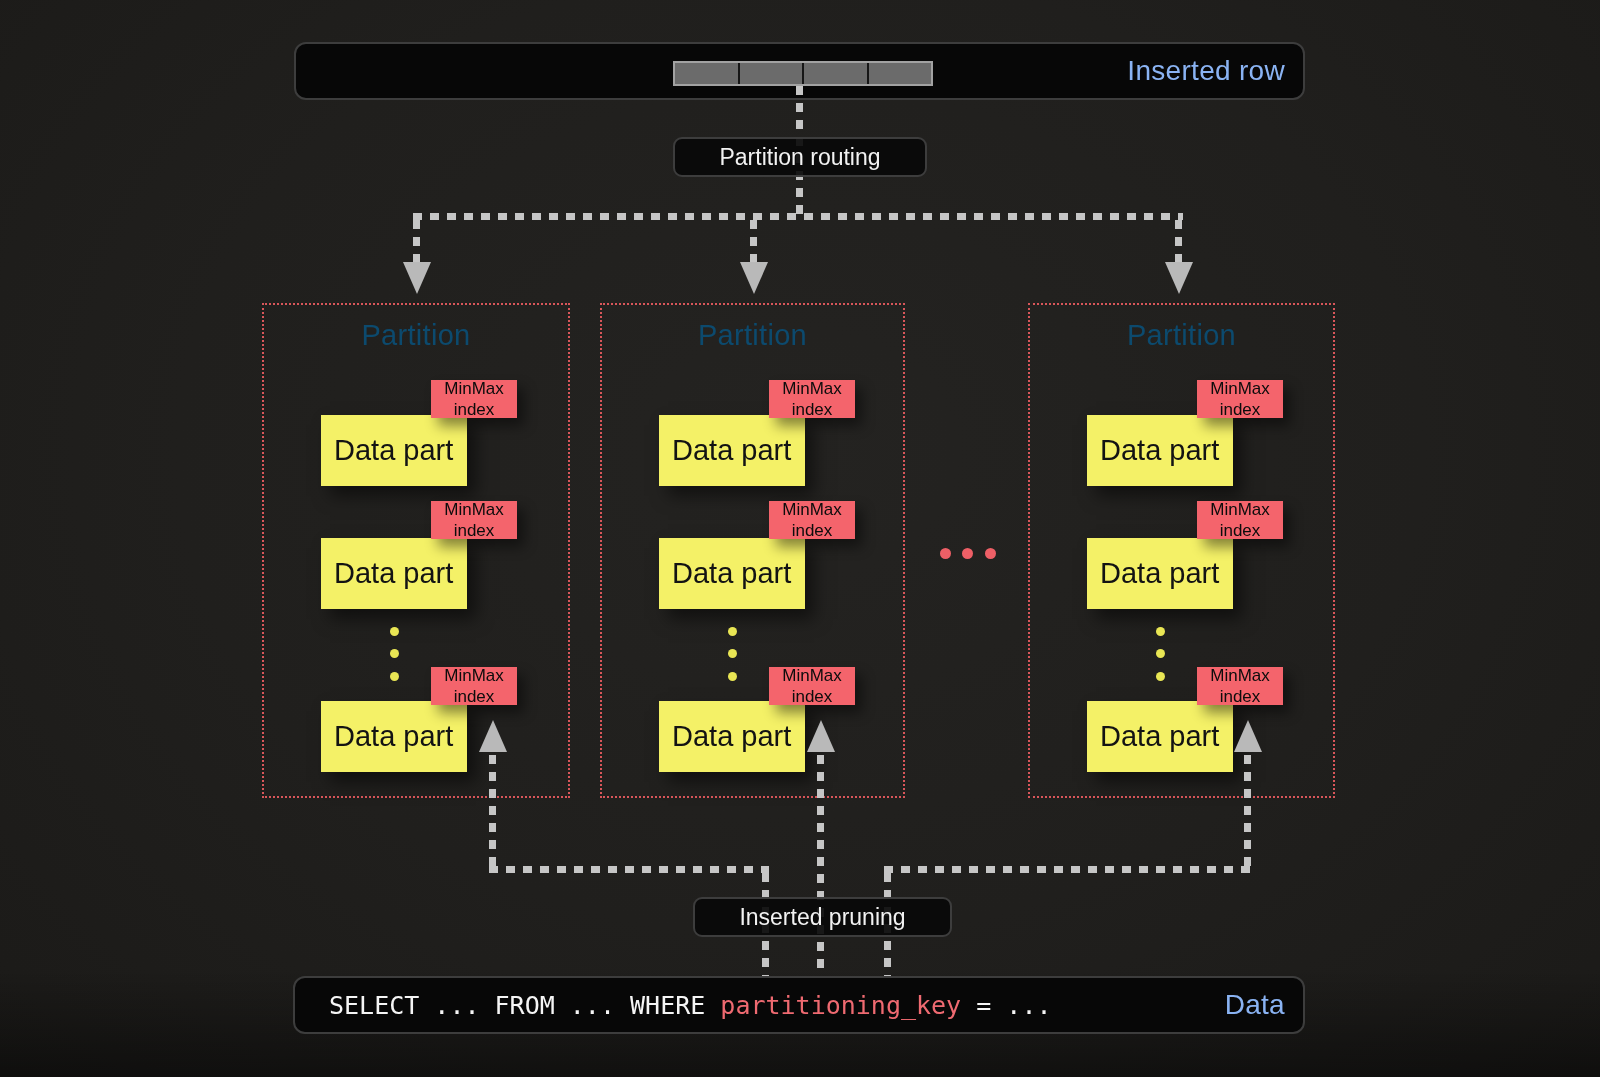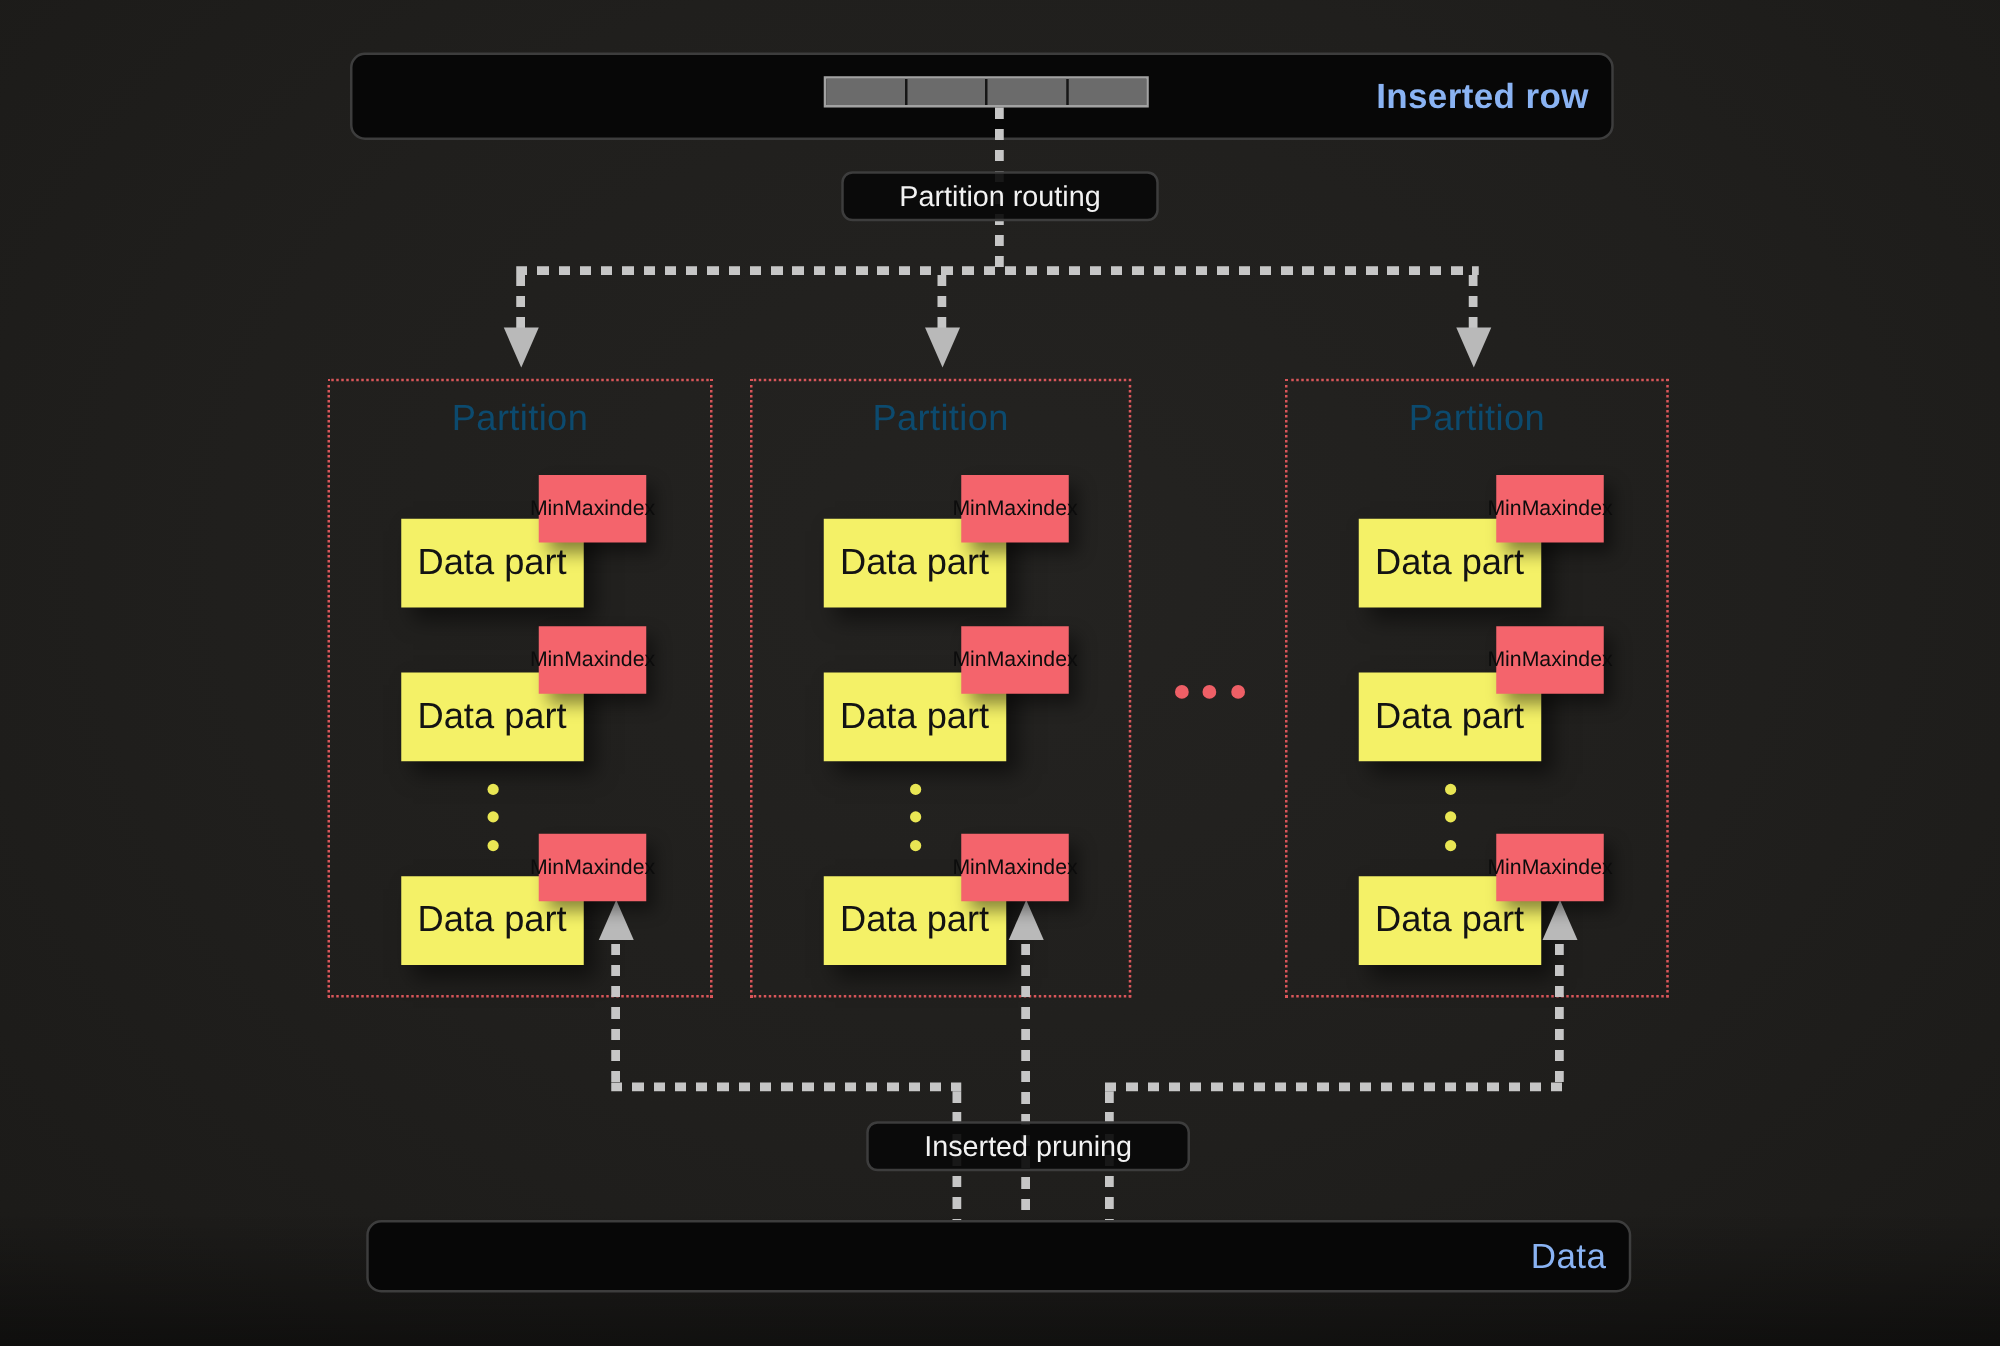--- a/index.html
+++ b/index.html
@@ -64,40 +64,40 @@
     position:absolute;top:14px;left:0;right:0;text-align:center;
     color:#0c4a6e;font-size:29px;letter-spacing:.3px;
   }
   .datapart{
     position:absolute;left:57px;width:146px;height:71px;background:#f4f167;
     display:flex;align-items:center;box-sizing:border-box;padding-left:13px;
     color:#131313;font-size:29px;
     box-shadow:9px 10px 16px rgba(0,0,0,.5);
   }
   .minmax{
-    position:absolute;left:167px;width:86px;height:54px;background:#f4646c;
-    display:flex;flex-direction:row;align-items:center;justify-content:center;
+    position:absolute;left:167px;width:86px;height:38px;background:#f4646c;
+    display:flex;flex-direction:column;align-items:center;justify-content:center;
     color:#0c0c0c;font-size:17px;line-height:1.25;z-index:3;
     box-shadow:7px 8px 13px rgba(0,0,0,.45);
   }
   .ydot{position:absolute;width:9px;height:9px;border-radius:50%;background:#e9e654;left:126px;}
   .rdot{position:absolute;width:11px;height:11px;border-radius:50%;background:#ee5f66;top:548px;}
 
   
   .sql{
     font-family:"DejaVu Sans Mono","Liberation Mono",monospace;
     font-size:25px;white-space:pre;color:#f5f5f5;
   }
   .sql .hl{color:#ef6a71;}
   .spacer{flex:1;}
 </style>
 </head>
 <body>
 
-<div class="panel" style="left:280px;top:42px;width:1011px;height:70px;font-weight:bold;">
+<div class="panel" style="left:294px;top:42px;width:1011px;height:58px;">
   <div class="rowbar">
     <div class="rowbar-seg"></div>
     <div class="rowbar-seg"></div>
     <div class="rowbar-seg"></div>
     <div class="rowbar-seg"></div>
   </div>
   <div class="spacer"></div>
   <div class="panel-label-blue" style="margin-right:18px;">Inserted row</div>
 </div>
 
@@ -213,15 +213,16 @@
 <div class="hline" style="left:884px;top:866px;width:368px;"></div>
 
 <div class="vline" style="left:762px;top:873px;height:103px;"></div>
 <div class="vline" style="left:884px;top:873px;height:103px;"></div>
 
 <div class="pill" style="left:693px;top:897px;width:259px;height:40px;">
   <span>Inserted pruning</span>
 </div>
 
 <div class="panel" style="left:293px;top:976px;width:1012px;height:58px;">
+  <div class="sql" style="margin-left:34px;"><span>SELECT ... FROM ... WHERE </span><span class="hl">partitioning_key</span><span> = ...</span></div>
   <div class="spacer"></div>
   <div class="panel-label-blue" style="margin-right:18px;">Data</div>
 </div>
 
 </body></html>

